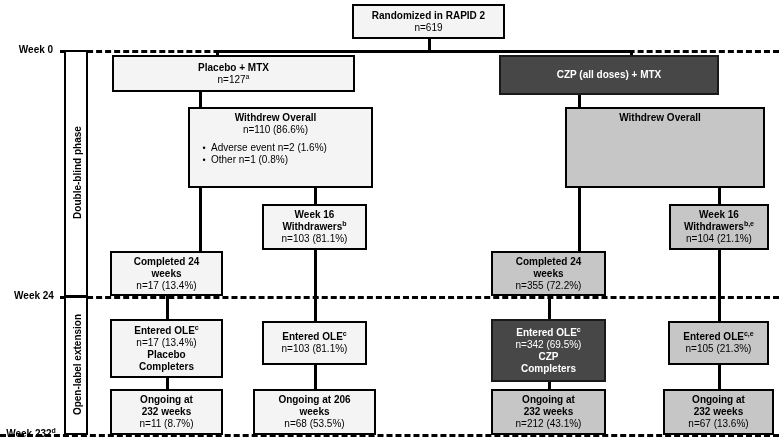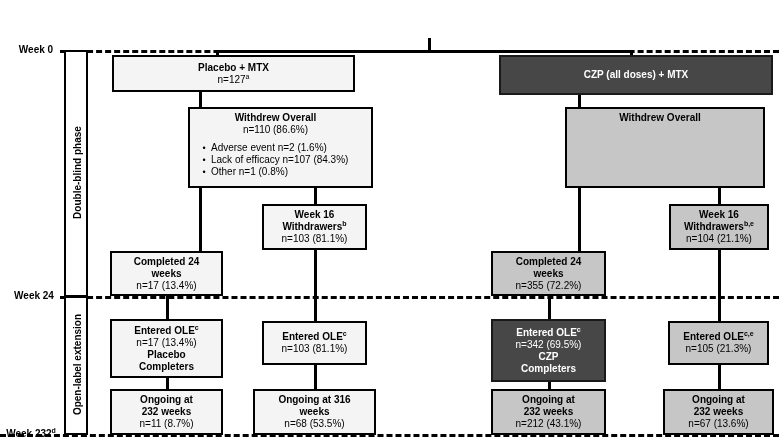--- a/index.html
+++ b/index.html
@@ -147,36 +147,39 @@
   <div class="wklabel" style="left:6px;top:290px;width:56px;">Week 24</div>
   <div class="wklabel" style="left:0px;top:428px;width:62px;">
     <span>Week 232</span><sup>d</sup>
   </div>
 
   <div class="phase-rail" style="left:64px;top:50px;width:24px;height:247px;"></div>
   <div class="phase-rail" style="left:64px;top:296px;width:24px;height:139px;"></div>
   <div class="phase-txt" style="left:14px;top:167px;width:126px;">Double-blind phase</div>
   <div class="phase-txt" style="left:8px;top:359px;width:138px;">Open-label extension</div>
 
+  <div class="box" style="left:352px;top:4px;width:153px;height:35px;">
+    <span class="ln">Randomized in RAPID 2</span>
+    <span class="ln reg">n=619</span>
+  </div>
 
   <div class="box" style="left:112px;top:55px;width:243px;height:37px;">
     <span class="ln">Placebo + MTX</span>
     <span class="ln reg"><span>n=127</span><sup>a</sup></span>
   </div>
 
-  <div class="box dark" style="left:499px;top:55px;width:274px;height:40px;">
+  <div class="box dark" style="left:499px;top:55px;width:220px;height:40px;">
     <span class="ln">CZP (all doses) + MTX</span>
   </div>
 
   <div class="box wbox" style="left:188px;top:107px;width:185px;height:81px;">
     <span class="hd">Withdrew Overall</span>
     <span class="sub">n=110 (86.6%)</span>
     <ul>
       <li>Adverse event n=2 (1.6%)</li>
-      <li>Lack of efficacy n=107 (84.3%)</li>
       <li>Other n=1 (0.8%)</li>
     </ul>
   </div>
 
   <div class="box shade wbox wbox-r" style="left:565px;top:107px;width:200px;height:81px;">
     <span class="hd">Withdrew Overall</span>
     <ul>
     </ul>
   </div>
 
@@ -228,21 +231,21 @@
     <span class="ln reg">n=105 (21.3%)</span>
   </div>
 
   <div class="box" style="left:110px;top:389px;width:113px;height:46px;">
     <span class="ln">Ongoing at</span>
     <span class="ln">232 weeks</span>
     <span class="ln reg">n=11 (8.7%)</span>
   </div>
 
   <div class="box" style="left:253px;top:389px;width:123px;height:46px;">
-    <span class="ln">Ongoing at 316</span>
+    <span class="ln">Ongoing at 206</span>
     <span class="ln">weeks</span>
     <span class="ln reg">n=68 (53.5%)</span>
   </div>
 
   <div class="box shade" style="left:491px;top:389px;width:115px;height:46px;">
     <span class="ln">Ongoing at</span>
     <span class="ln">232 weeks</span>
     <span class="ln reg">n=212 (43.1%)</span>
   </div>
 

